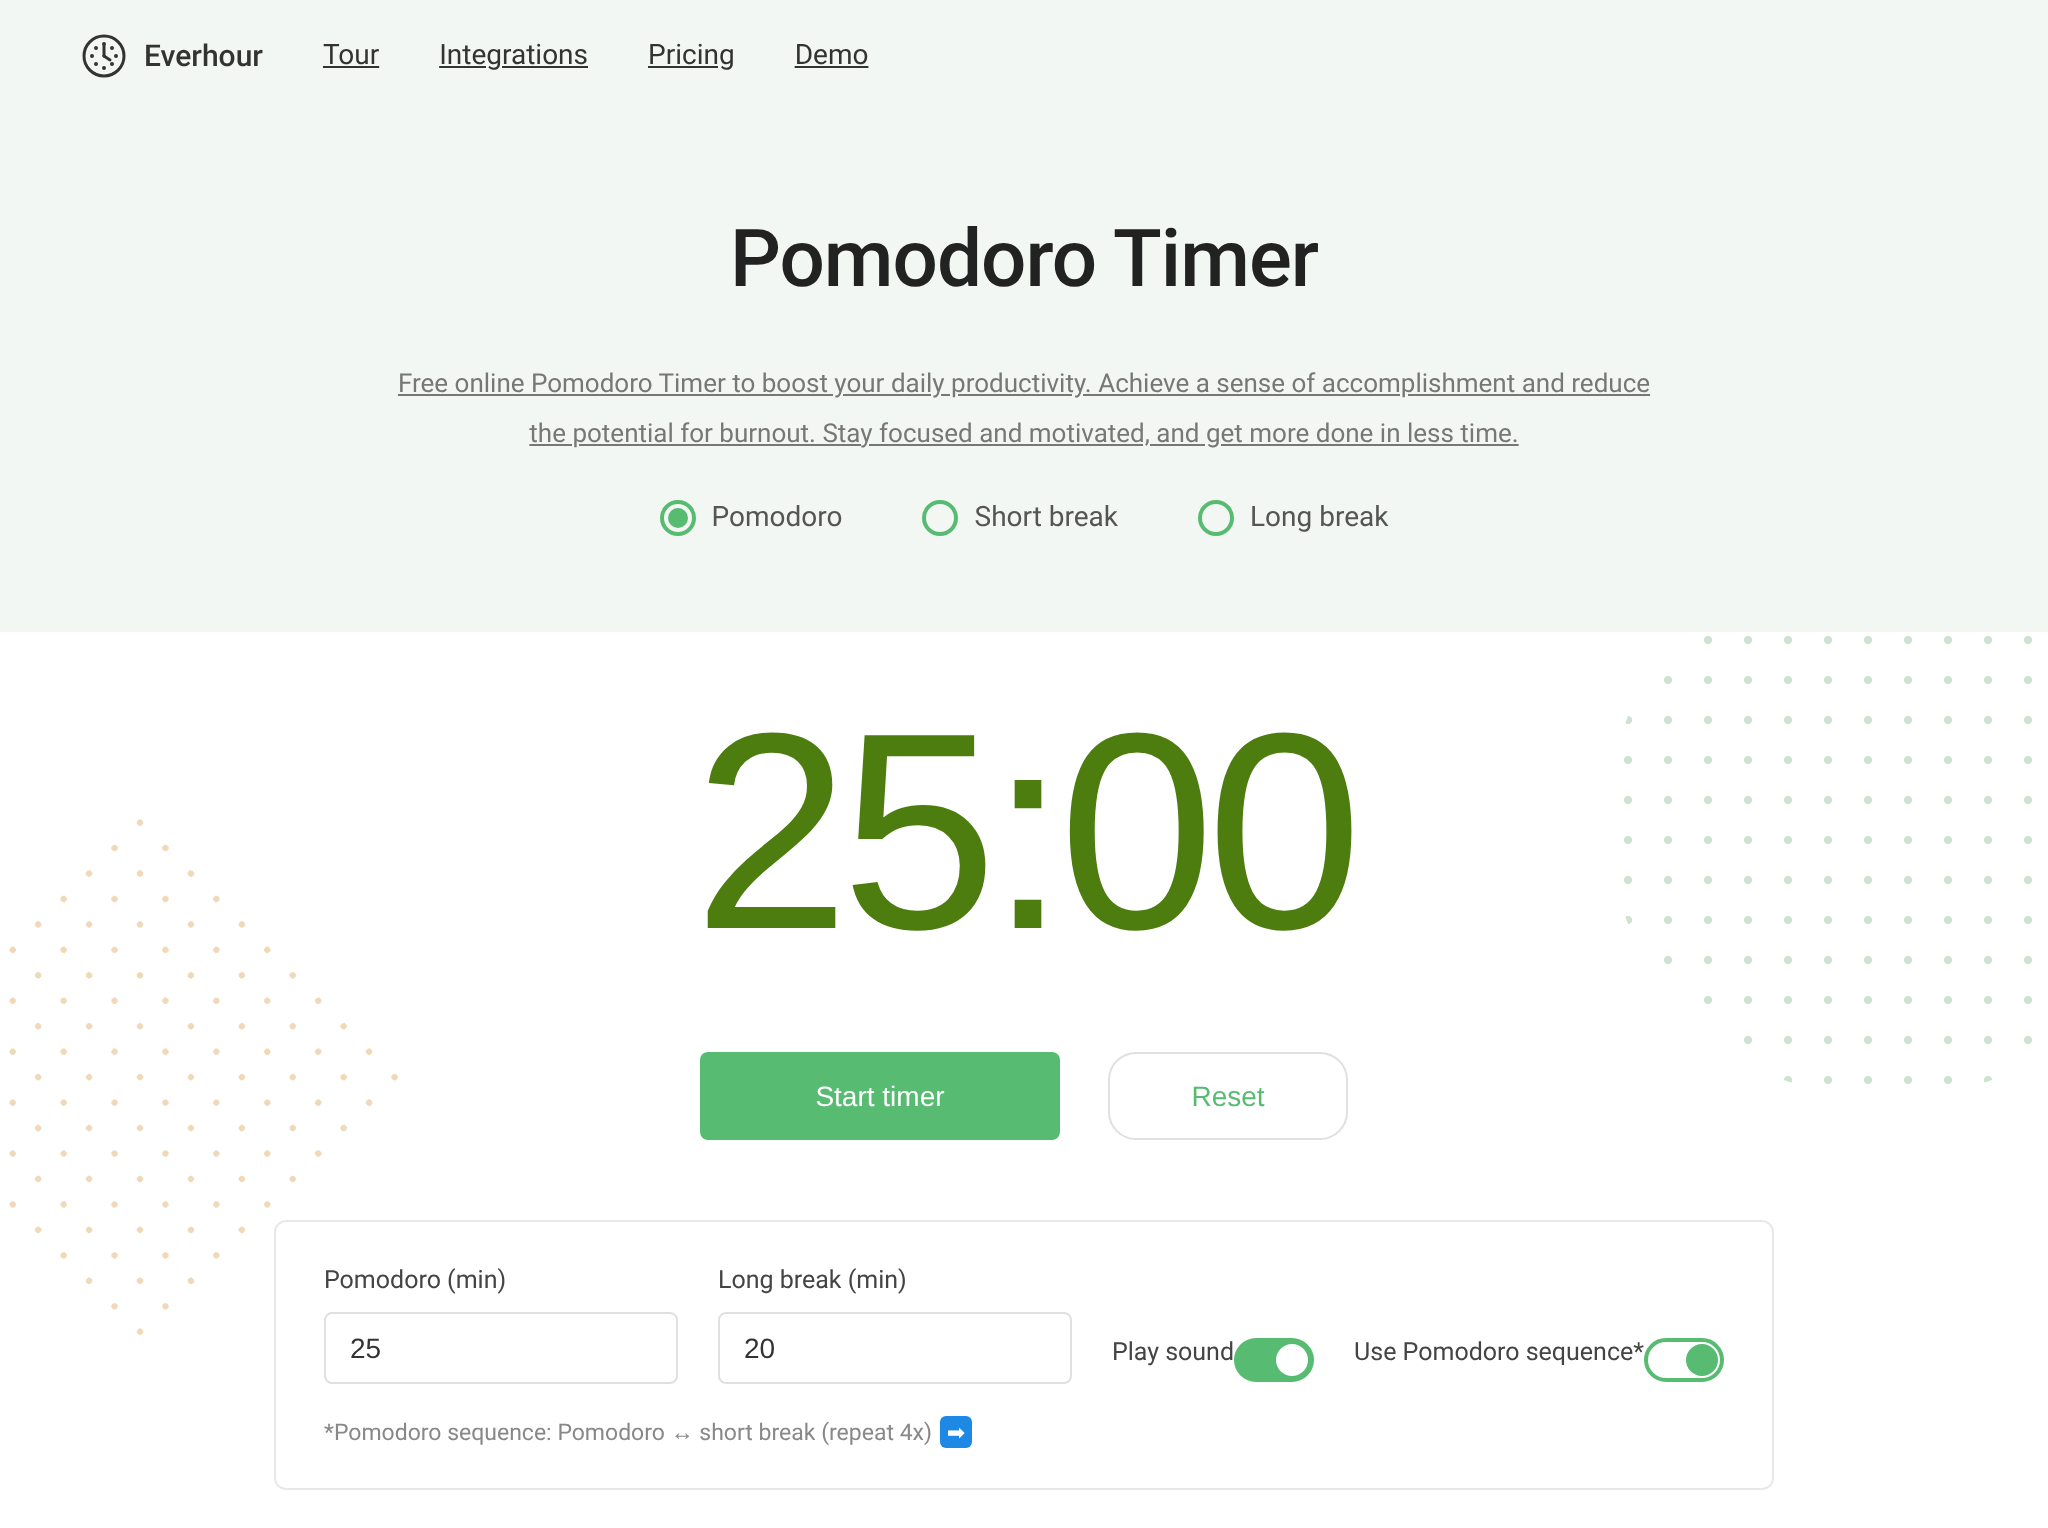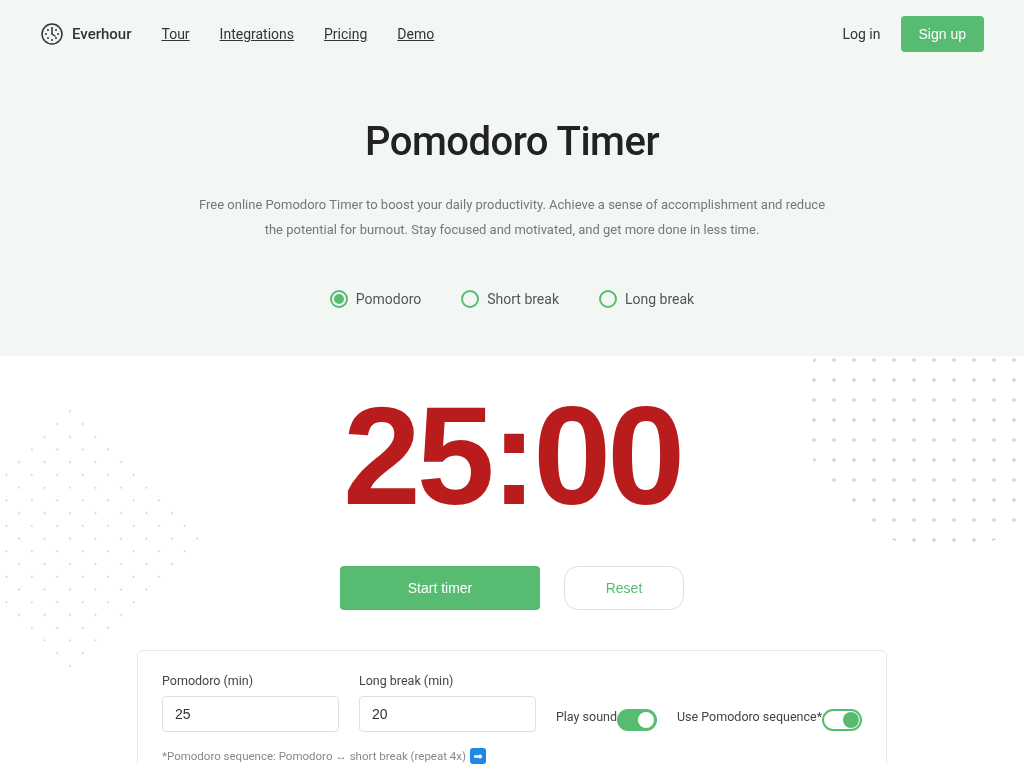--- a/index.html
+++ b/index.html
@@ -77,26 +77,27 @@
       color: #222;
       margin-bottom: 28px;
       letter-spacing: -0.5px;
     }
     .hero p {
       font-size: 13px;
       color: #777;
       line-height: 1.9;
       max-width: 640px;
       margin: 0 auto;
+      text-decoration: underline;
     }
     .mode-selector {
       display: flex;
       justify-content: center;
       gap: 40px;
-      margin-top: 48px;
+      margin-top: 20px;
     }
     .mode-option {
       display: flex;
       align-items: center;
       gap: 8px;
       font-size: 14px;
       color: #555;
       cursor: pointer;
     }
     .radio-circle {
@@ -115,38 +116,38 @@
       background: #57bb71;
       border-radius: 50%;
     }
     .timer-section {
       text-align: center;
       padding: 30px 40px 40px;
       position: relative;
     }
     .timer-display {
       font-size: 140px;
-      font-weight: 700;
-      color: #b91c1c;
+      font-weight: 400;
+      color: #4d7c0f;
       letter-spacing: -4px;
       line-height: 1;
       font-family: Arial, sans-serif;
       margin-bottom: 40px;
     }
     .timer-buttons {
       display: flex;
       justify-content: center;
       gap: 24px;
     }
     .btn-start {
       background: #57bb71;
       color: #fff;
       border: none;
       padding: 13px 0;
-      width: 200px;
+      width: 180px;
       border-radius: 4px;
       font-size: 14px;
       cursor: pointer;
     }
     .btn-reset {
       background: #fff;
       color: #57bb71;
       border: 1px solid #e0e0e0;
       padding: 13px 0;
       width: 120px;
@@ -296,24 +297,20 @@
             <line x1="12" y1="12" x2="15" y2="14" stroke="#333" stroke-width="1.5" stroke-linecap="round"></line>
           </svg>
       </span>
       <span>Everhour</span>
     </div>
     <span class="nav-link">Tour</span>
     <span class="nav-link">Integrations</span>
     <span class="nav-link">Pricing</span>
     <span class="nav-link">Demo</span>
   </div>
-  <div class="header-right">
-    <span class="login-link">Log in</span>
-    <button class="signup-btn">Sign up</button>
-  </div>
 </header>
 
 <section class="hero">
   <h1>Pomodoro Timer</h1>
   <p>Free online Pomodoro Timer to boost your daily productivity. Achieve a sense of accomplishment and reduce the potential for burnout. Stay focused and motivated, and get more done in less time.</p>
   <div class="mode-selector">
     <div class="mode-option">
       <span class="radio-circle selected"></span>
       <span>Pomodoro</span>
     </div>

